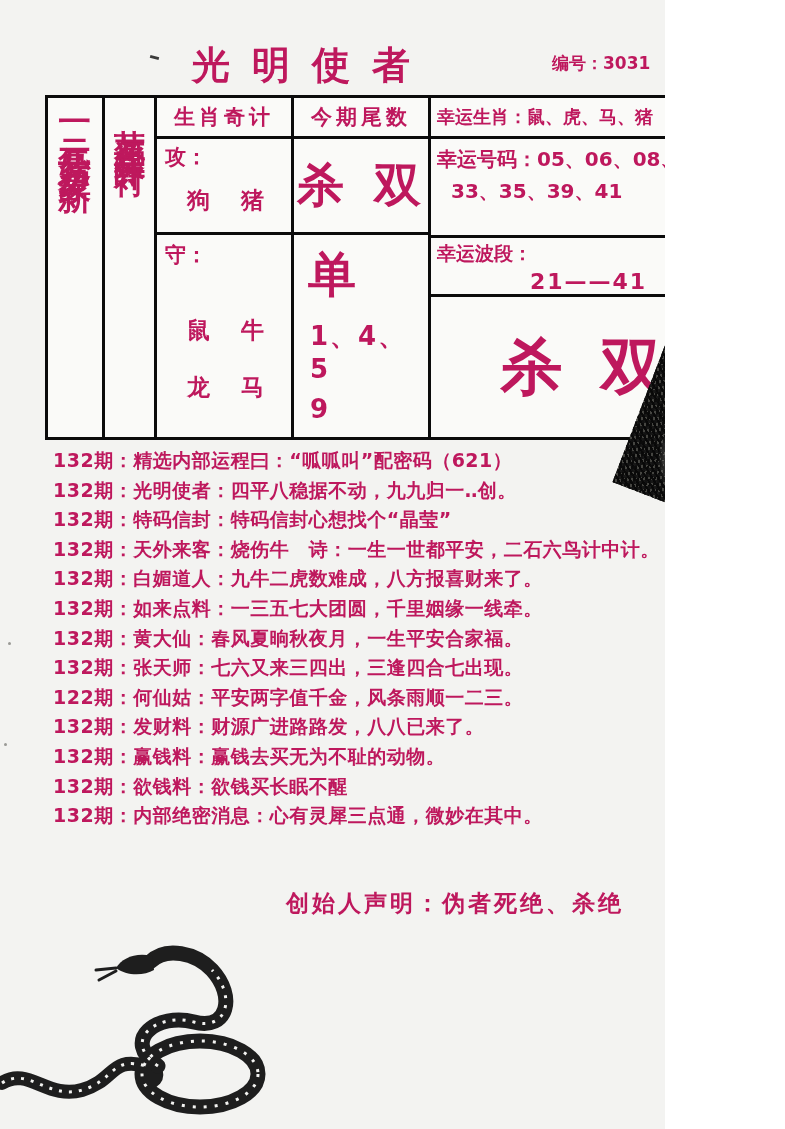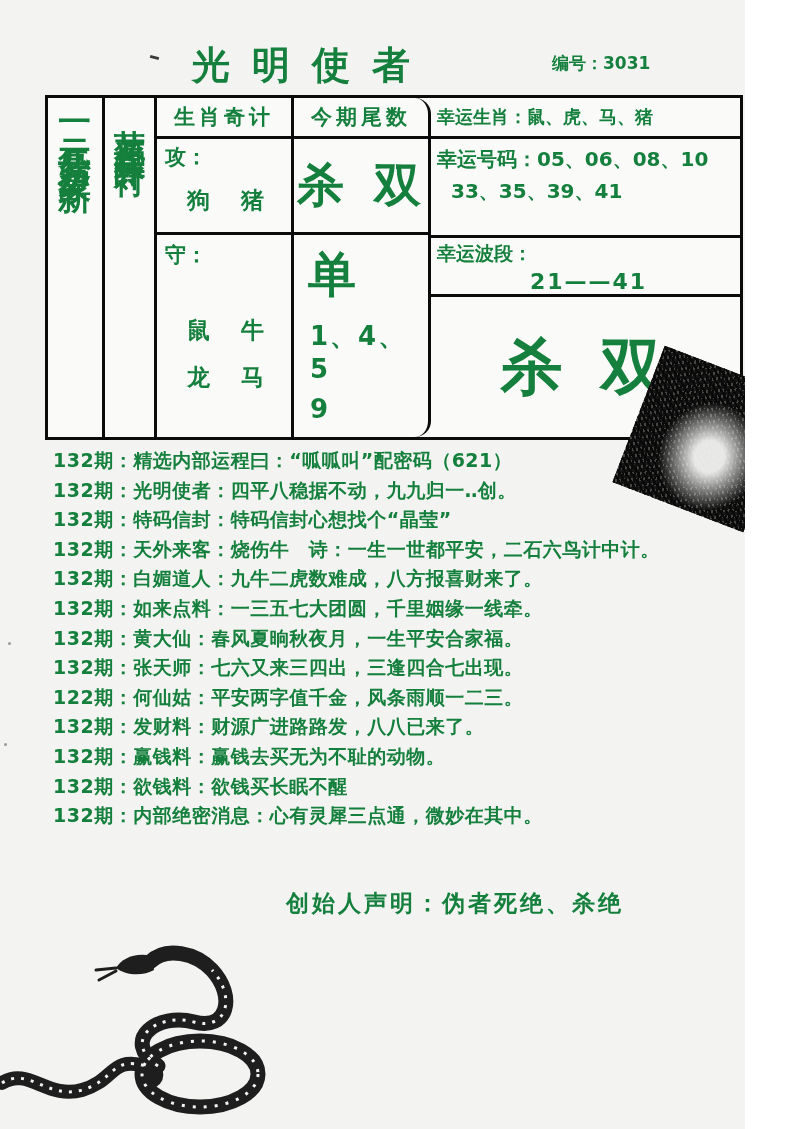--- a/index.html
+++ b/index.html
@@ -1,28 +1,28 @@
 <!DOCTYPE html>
 <html><head>
 <meta charset="utf-8">
 <style>
   html,body{margin:0;padding:0;}
-  .page{position:relative;width:745px;height:1129px;background:#f3f3f1;overflow:hidden;
-        font-family:"DejaVu Sans",sans-serif;color:#15803d;}
+  .page{position:relative;width:665px;height:1129px;background:#f3f3f1;overflow:hidden;
+        font-family:"DejaVu Sans",sans-serif;color:#be185d;}
   .title{position:absolute;left:192px;top:40px;font-size:38px;font-weight:bold;
          letter-spacing:22px;white-space:nowrap;}
   .serial{position:absolute;left:552px;top:52px;font-size:17px;font-weight:bold;white-space:nowrap;}
   .tick{position:absolute;left:150px;top:56px;width:9px;height:3px;background:#3a3a3a;transform:rotate(14deg);}
   .speck{position:absolute;background:#9a9a96;width:3px;height:3px;border-radius:50%;}
 
   .board{position:absolute;left:45px;top:95px;width:692px;height:339px;border:3px solid #0b0b0b;
          background:#fafaf8;display:flex;}
   .col{border-right:3px solid #0b0b0b;box-sizing:border-box;display:flex;flex-direction:column;}
   .col:last-child{border-right:none;}
-  .c1{width:57px;}.c2{width:52px;}.c3{width:137px;}.c4{width:137px;border-radius:16px;}.c5{flex:1;}
+  .c1{width:57px;}.c2{width:52px;}.c3{width:137px;}.c4{width:137px;}.c5{flex:1;}
   .vert{writing-mode:vertical-rl;text-orientation:upright;font-weight:bold;
         margin:6px auto;display:flex;align-items:center;font-size:33px;line-height:1;
         letter-spacing:8px;height:320px;}
   .c2 .vert{font-size:31px;letter-spacing:6px;}
   .hdr{height:38px;border-bottom:3px solid #0b0b0b;display:flex;align-items:center;
        justify-content:center;font-weight:bold;font-size:21px;letter-spacing:4px;white-space:nowrap;}
   .c5 .hdr{font-size:18px;letter-spacing:0;justify-content:flex-start;padding-left:6px;}
   .cellA{height:96px;border-bottom:3px solid #0b0b0b;box-sizing:border-box;padding:4px 8px;}
   .cellB{flex:1;padding:6px 8px;box-sizing:border-box;}
   .lbl{font-size:21px;font-weight:bold;}
@@ -76,21 +76,21 @@
 
     <div class="col c3">
       <div class="hdr">生肖奇计</div>
       <div class="cellA">
         <span class="lbl">攻：</span>
         <div class="animals">狗　猪</div>
       </div>
       <div class="cellB">
         <span class="lbl">守：</span>
         <div class="animals" style="margin-top:46px;">鼠　牛</div>
-        <div class="animals" style="margin-top:16px;">龙　马</div>
+        <div class="animals" style="margin-top:26px;">龙　马</div>
       </div>
     </div>
 
     <div class="col c4">
       <div class="hdr">今期尾数</div>
       <div class="killbig">杀双</div>
       <div class="cellB">
         <div class="single">单</div>
         <div class="tailnums">1、4、5</div>
         <div class="tailnums2">9</div>

